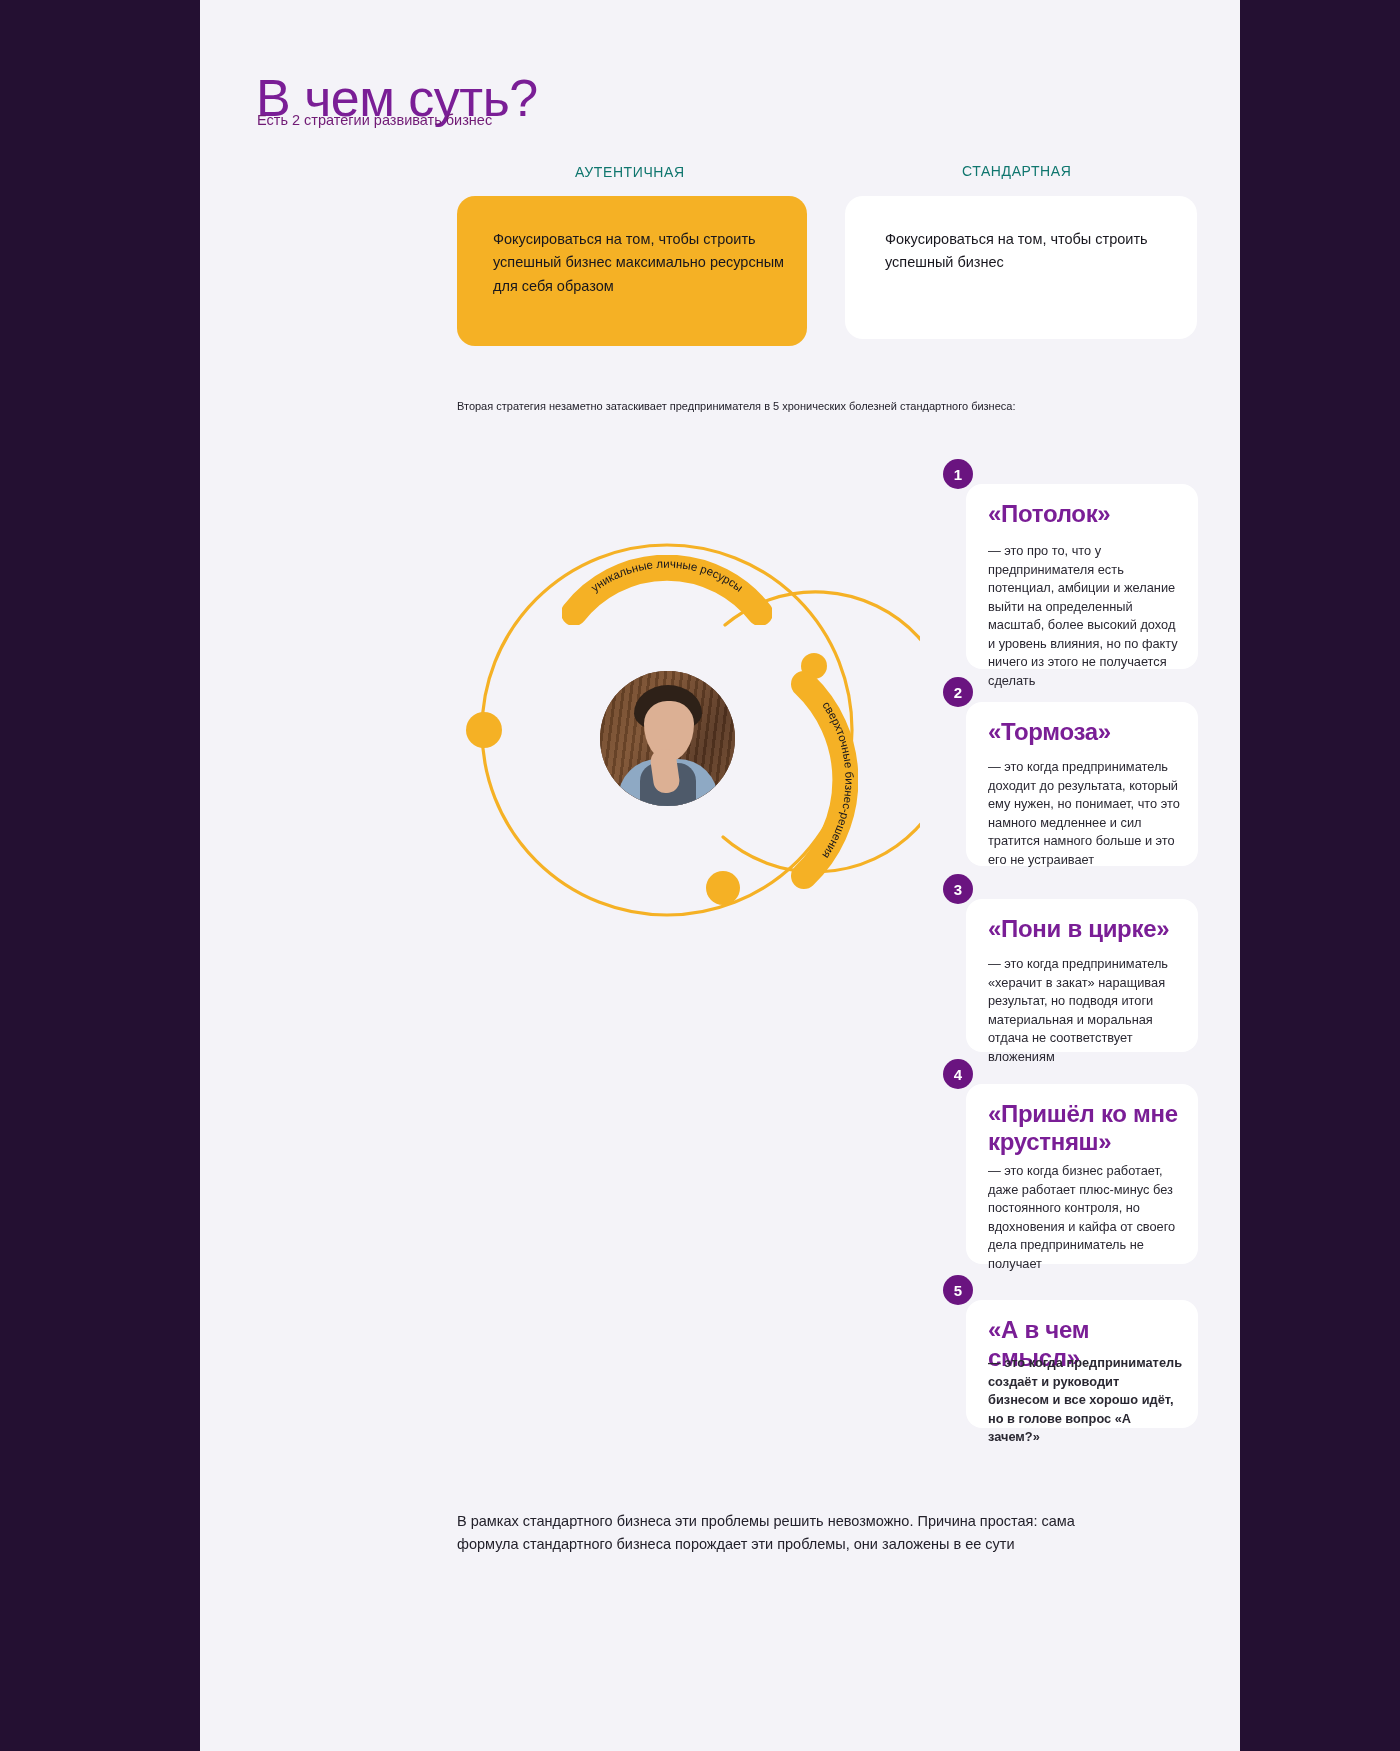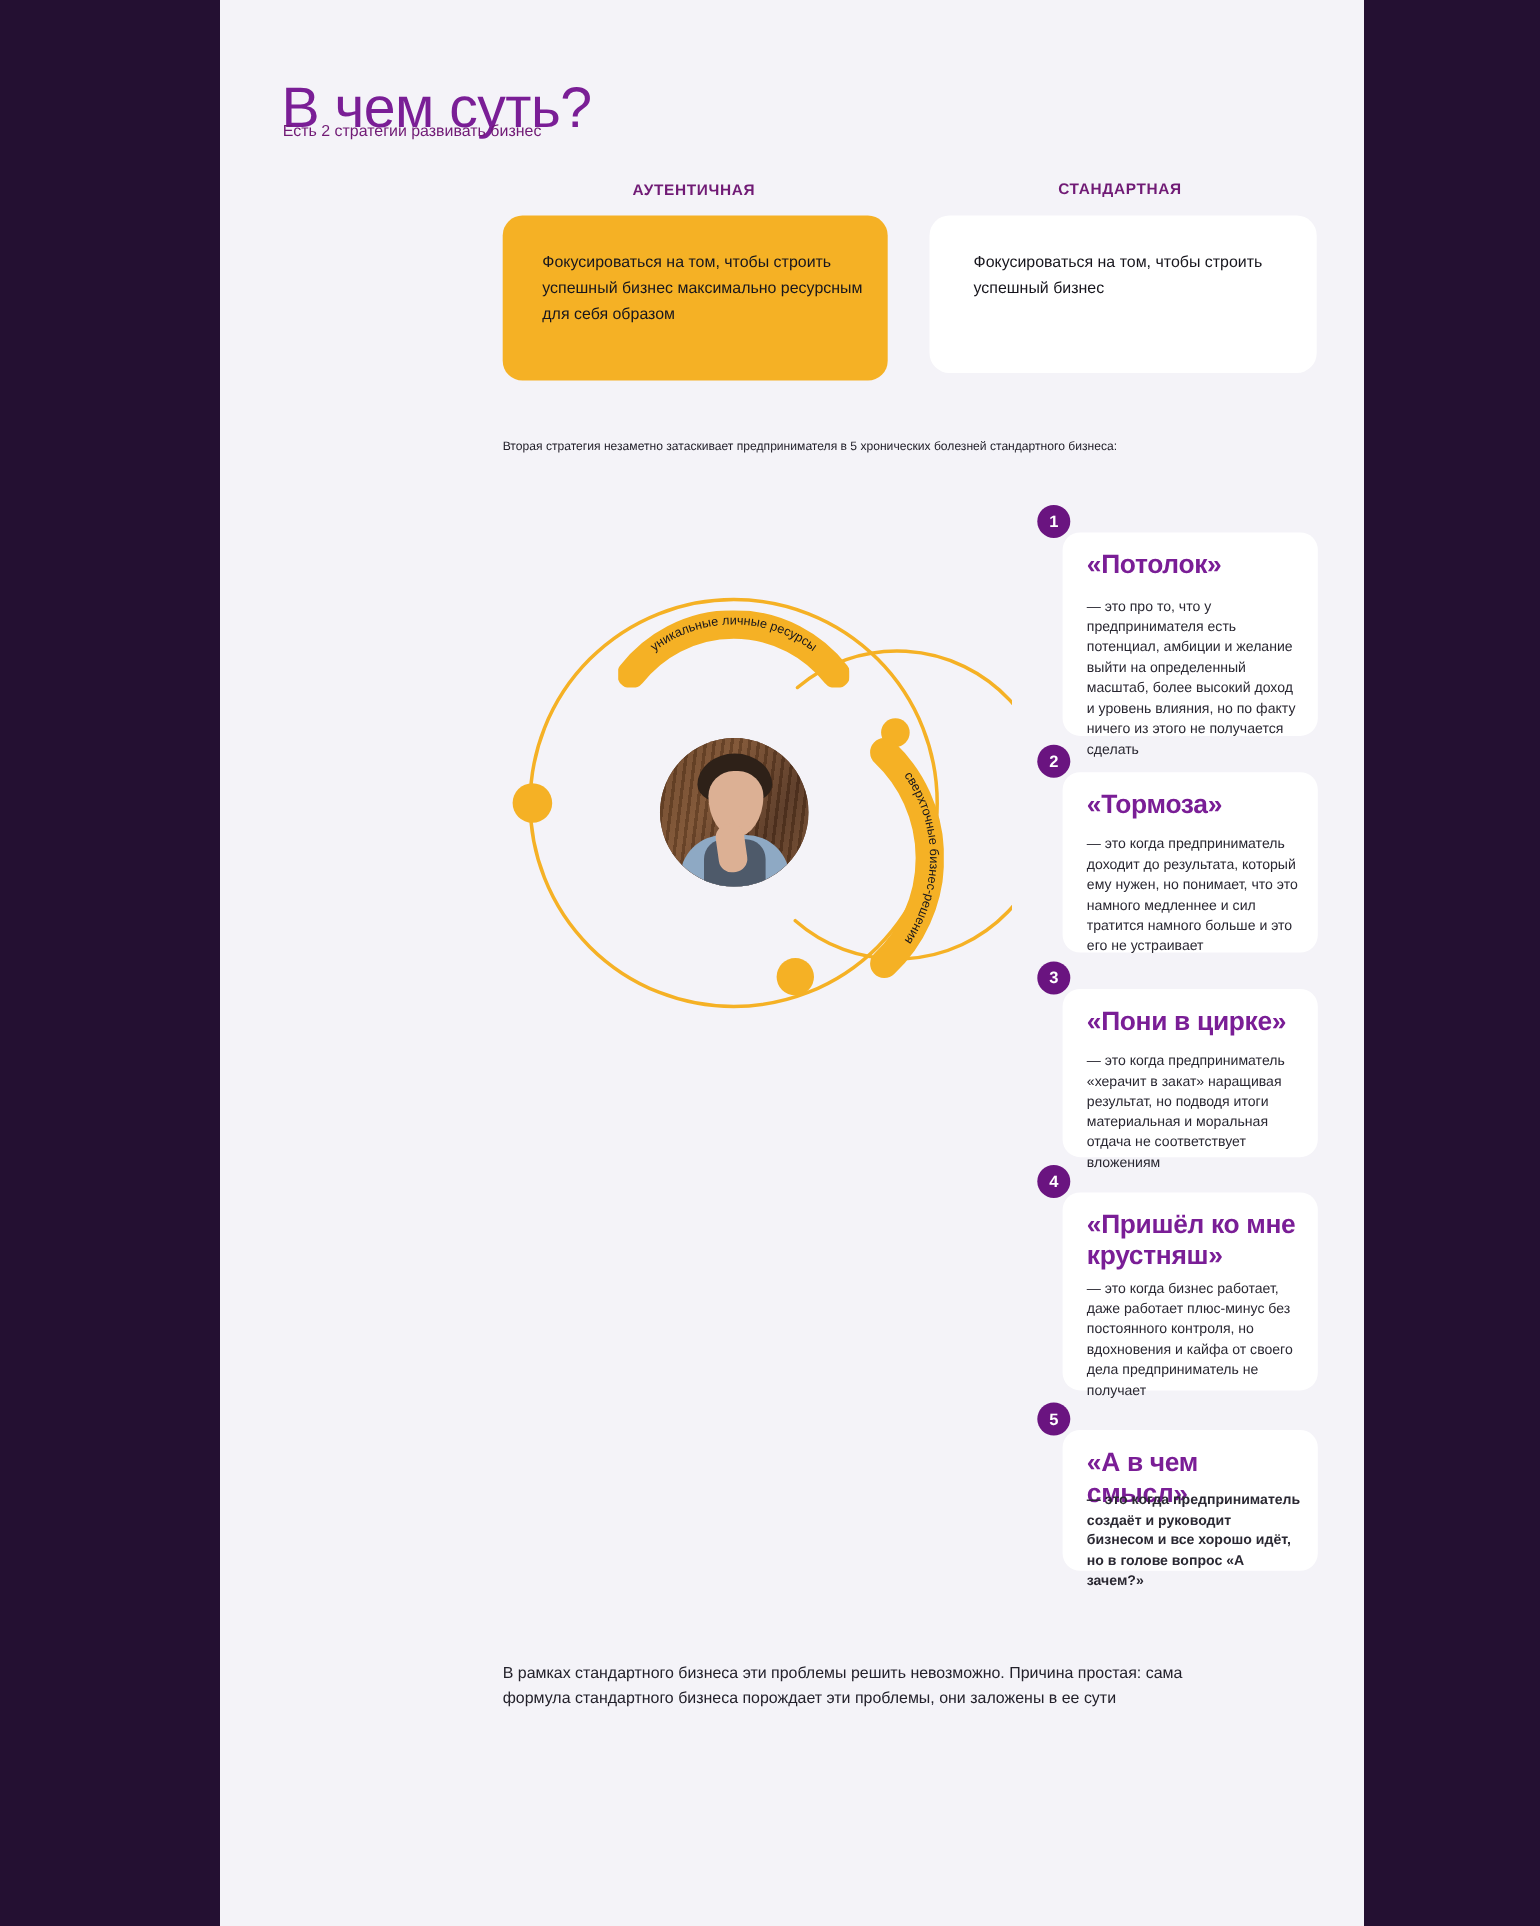--- a/index.html
+++ b/index.html
@@ -47,22 +47,22 @@
     top: 110px;
     font-size: 14.5px;
     color: #701a75;
     line-height: 1.4;
   }
 
   
   .strat-head {
     position: absolute;
     font-size: 14px;
-    font-weight: bold;
-    color: #701a75;
+    font-weight: normal;
+    color: #0f766e;
     letter-spacing: 0.6px;
   }
   .strat-head.a { left: 375px; top: 164px; }
   .strat-head.b { left: 762px; top: 163px; }
 
   .strat-card {
     position: absolute;
     border-radius: 18px;
     box-sizing: border-box;
   }

